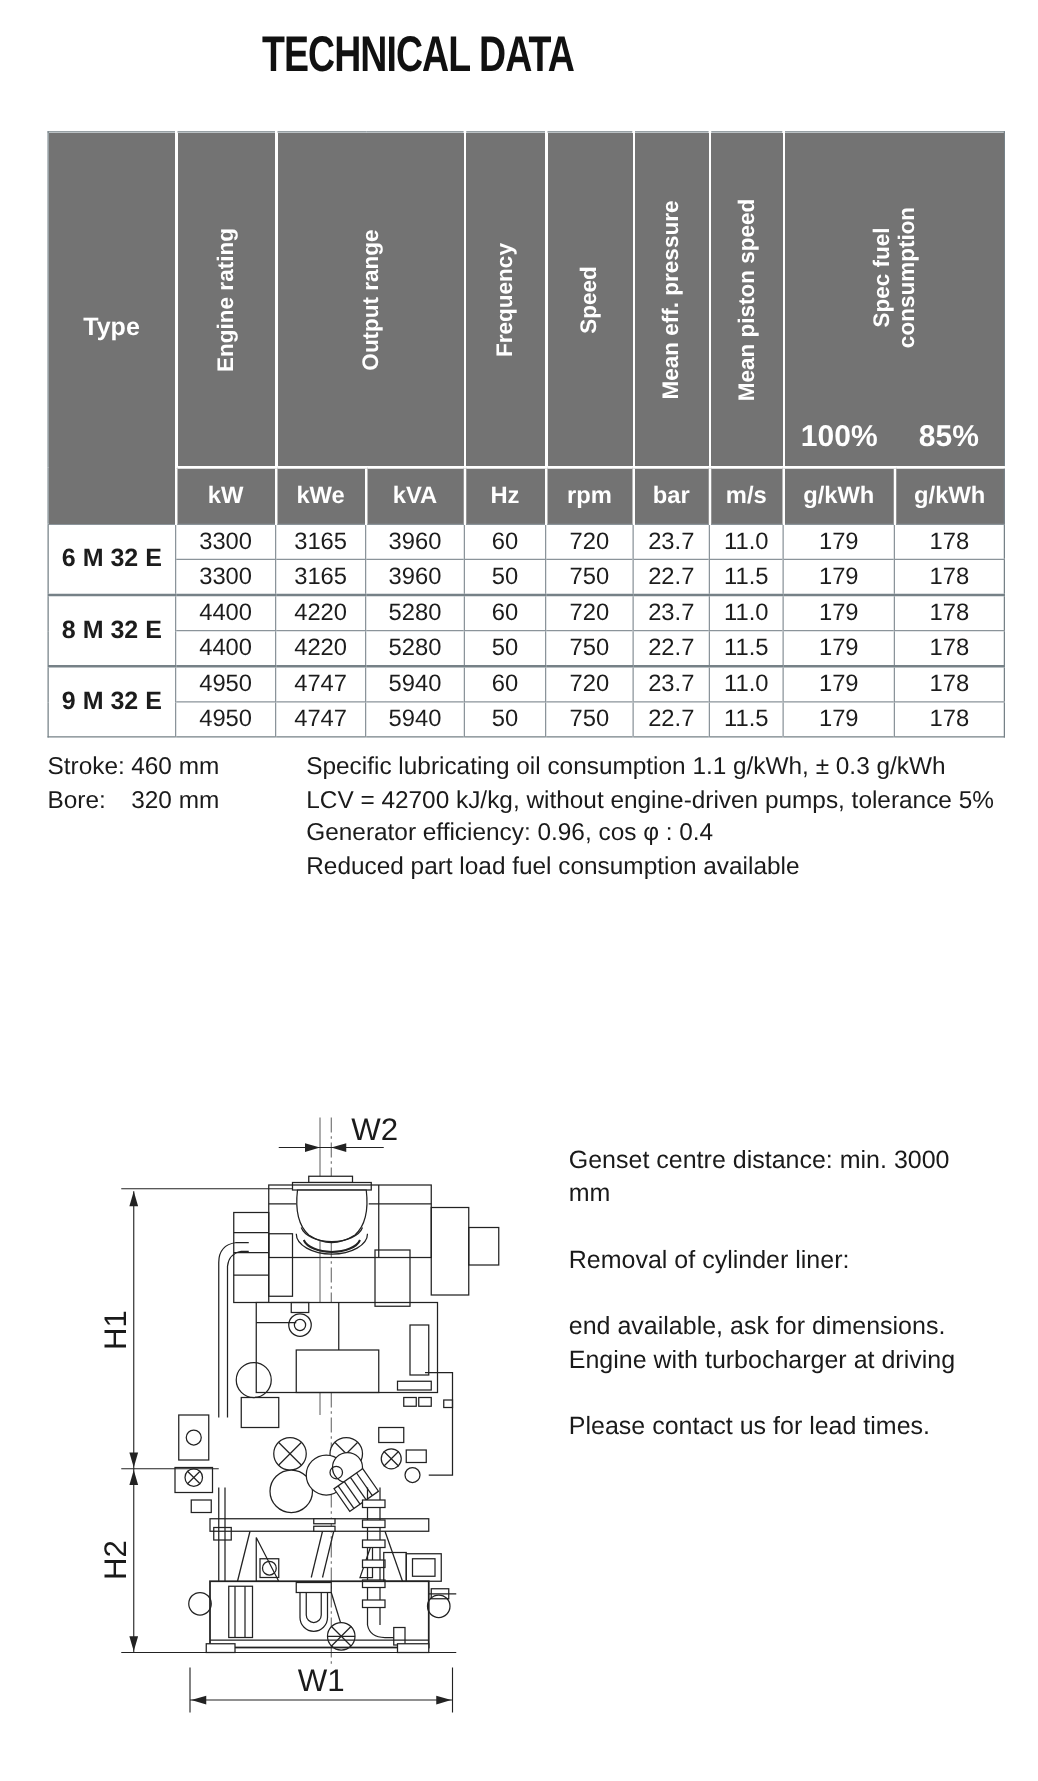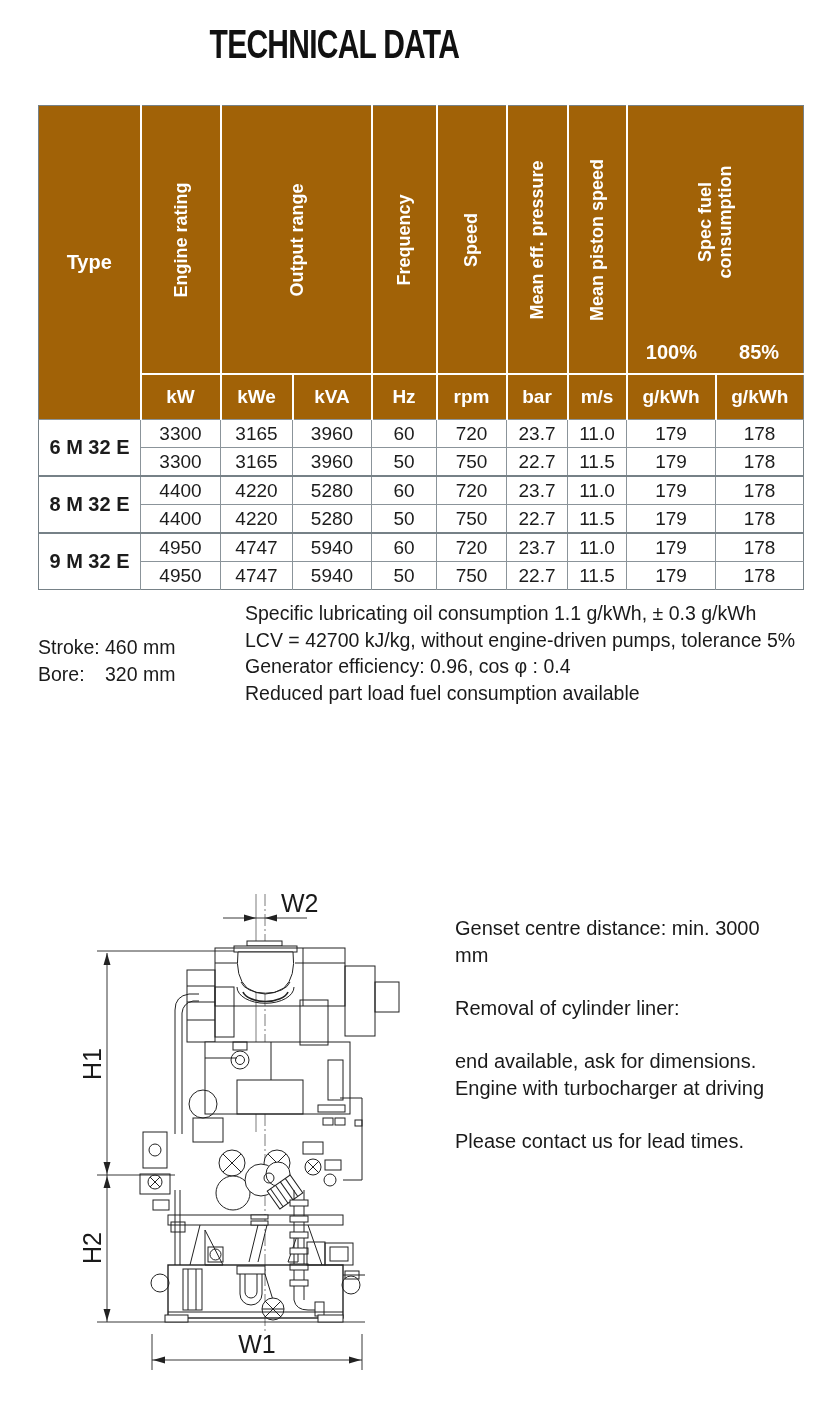--- a/index.html
+++ b/index.html
@@ -9,41 +9,41 @@
   
   #title{position:absolute;top:22px;left:0;width:668px;text-align:center;}
   #title span{display:inline-block;font-size:40px;font-weight:bold;letter-spacing:-1px;
               transform:scaleX(0.75);transform-origin:center;white-space:nowrap;color:#111;}
 
   
   #spec-table{position:absolute;left:38px;top:105px;border-collapse:collapse;table-layout:fixed;
               width:765px;}
   #spec-table th,#spec-table td{padding:0;margin:0;}
   #spec-table{border:1px solid #768187;}
-  thead th{background:#a16207;color:#fff;font-weight:bold;vertical-align:middle;text-align:center;}
+  thead th{background:#737373;color:#fff;font-weight:bold;vertical-align:middle;text-align:center;}
   tr.head-main th{height:267px;position:relative;}
   tr.head-main th.wsep{border-left:2px solid #fff;}
   tr.head-units th{height:44px;font-size:19px;border-left:2px solid #fff;border-top:2px solid #fff;}
   th.type-head{font-size:20px;}
   .rotwrap{position:absolute;inset:0;display:flex;align-items:center;justify-content:center;}
   .rotwrap .rot{transform:rotate(-90deg);white-space:nowrap;font-size:18px;line-height:20px;}
   .rotwrap.lift{align-items:flex-start;}
   .rotwrap.lift .rot{margin-top:96px;white-space:normal;width:150px;text-align:center;}
-  .pctrow{position:absolute;left:0;right:0;bottom:9px;display:flex;font-size:20px;}
+  .pctrow{position:absolute;left:0;right:0;bottom:9px;display:flex;font-size:24px;}
   .pctrow span{width:50%;text-align:center;}
 
   tbody td{background:#fff;height:27px;font-size:19px;text-align:center;vertical-align:middle;
            border-left:1px solid #8b949a;color:#1c1c1c;}
   tbody td.type-cell{font-weight:bold;font-size:20px;border-left:none;}
   tr.first-data td{border-top:1px solid #8b949a;}
   tr.subrow td{border-top:1px solid #8b949a;}
   tr.grouprow td{border-top:2px solid #768187;}
 
   
-  #notes-left{position:absolute;left:38px;top:634px;font-size:19.5px;line-height:26.5px;}
+  #notes-left{position:absolute;left:38px;top:600px;font-size:19.5px;line-height:26.5px;}
   #notes-left .nrow{display:flex;}
   #notes-left .nlbl{width:67px;}
   #notes-right{position:absolute;left:245px;top:600px;font-size:19.5px;line-height:26.5px;}
 
   
   #drawing{position:absolute;left:75px;top:882px;}
   
   #side-text{position:absolute;left:455px;top:915px;width:340px;font-size:20px;line-height:27px;}
   #side-text .gap{height:26px;}
   .dim-row{display:flex;}

